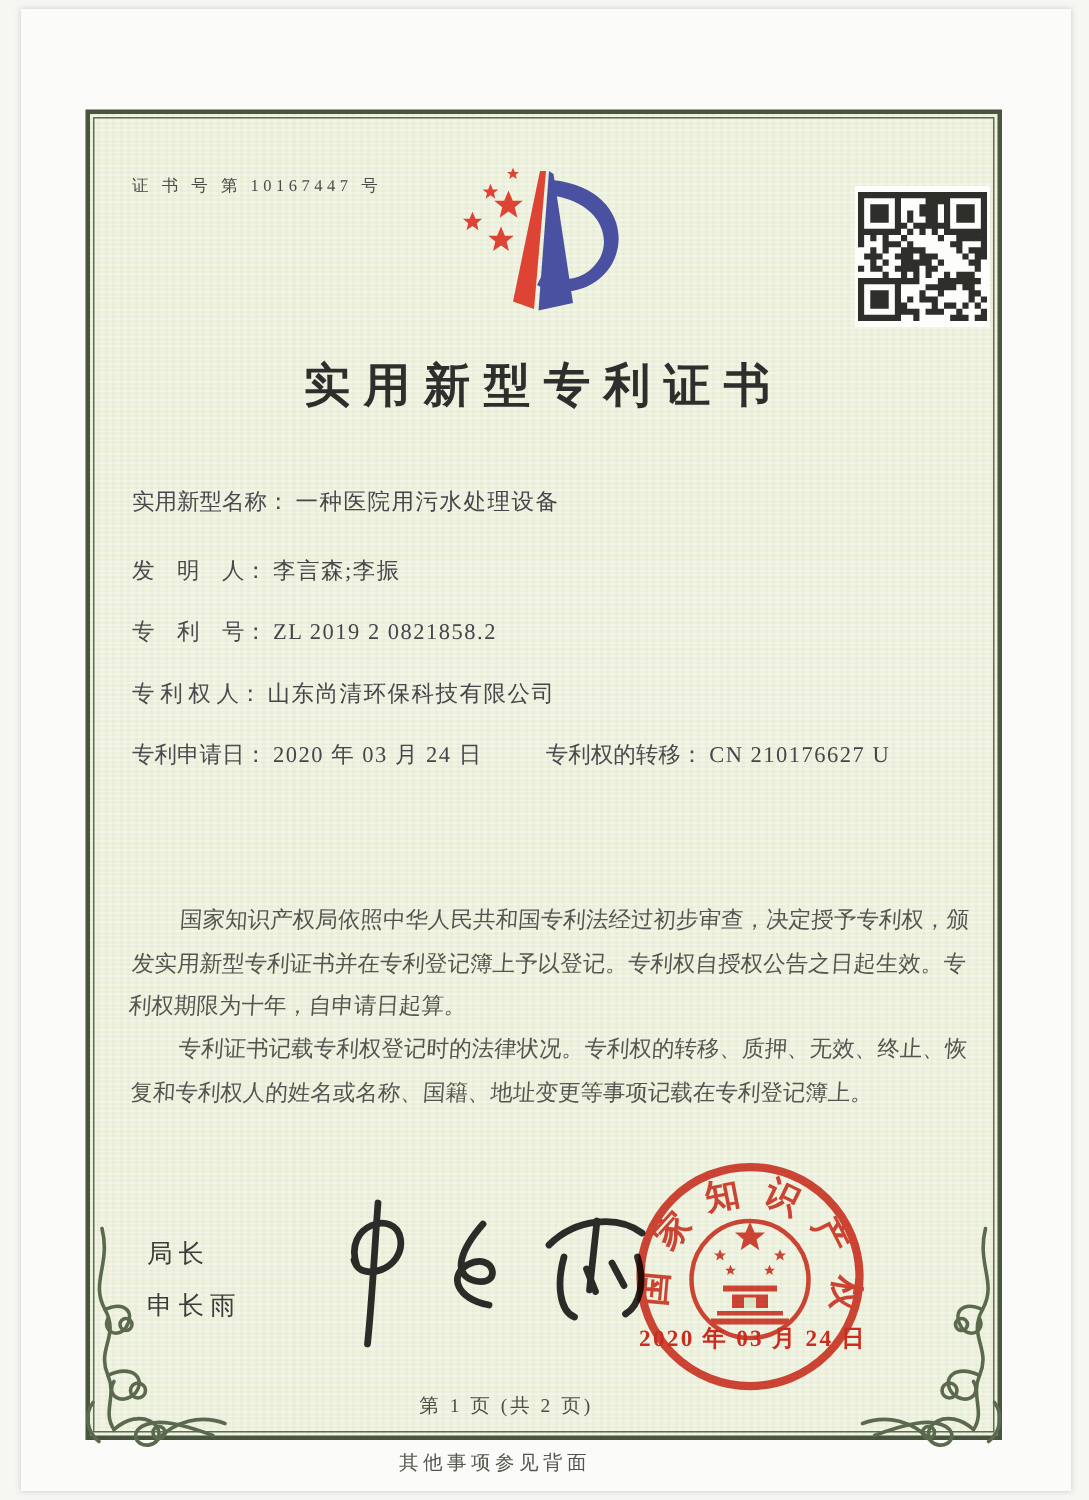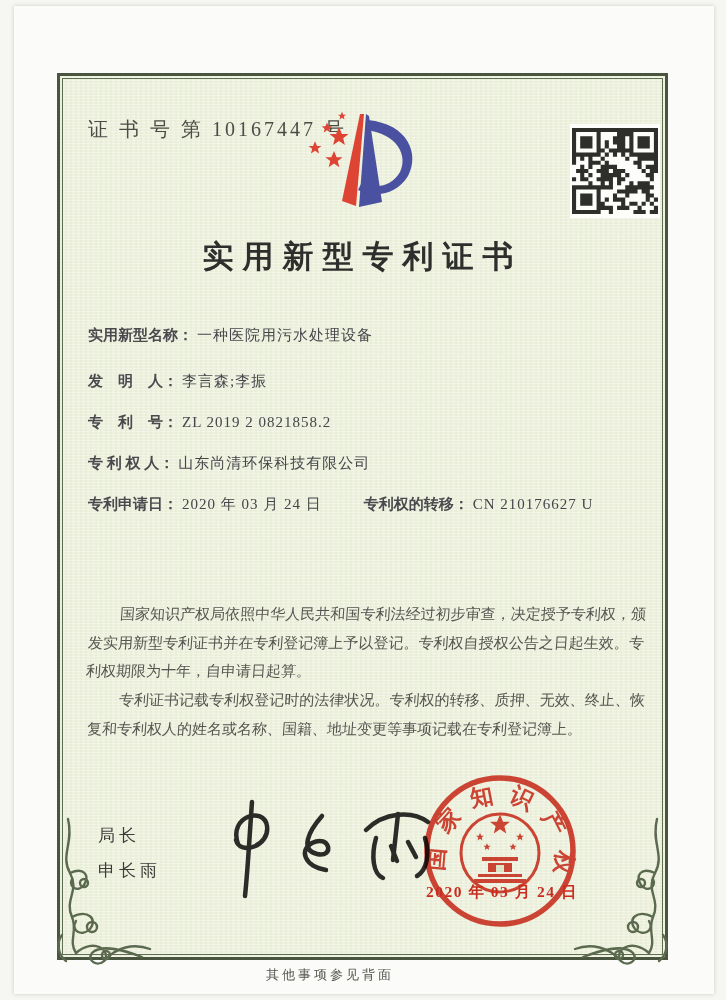--- a/index.html
+++ b/index.html
@@ -10,28 +10,28 @@
   }
   .page-edge{position:absolute;left:14px;top:6px;width:700px;height:988px;
     background:#fbfcf9;box-shadow:0 0 4px rgba(120,120,110,.35);}
   .frame{
     position:absolute;left:57px;top:73px;width:605px;height:881px;
     border:3px solid #49553e;background:#edf1de;
     background-image:repeating-linear-gradient(0deg,rgba(255,255,255,.28) 0 1px,rgba(0,0,0,0) 1px 3px),
                      repeating-linear-gradient(90deg,rgba(210,220,190,.18) 0 2px,rgba(0,0,0,0) 2px 5px);
   }
   .frame-inner{position:absolute;inset:2px;border:1px solid #5f6d51;pointer-events:none;}
-  .cert-number{position:absolute;left:28px;top:40px;font-size:20px;letter-spacing:3px;color:#4c4c46;}
+  .cert-number{position:absolute;left:28px;top:40px;font-size:11px;letter-spacing:3px;color:#4c4c46;}
   .logo{position:absolute;left:238px;top:26px;}
   .qr{position:absolute;left:510px;top:48px;width:86px;height:90px;background:#fdfdfb;padding:2px;}
   .title{position:absolute;left:0;right:0;top:160px;text-align:center;
     font-size:31px;font-weight:700;letter-spacing:9px;color:#2e2e2c;}
   .fields{position:absolute;left:28px;top:239px;width:560px;color:#45454a;font-size:15px;}
   .frow{height:41px;line-height:41px;white-space:nowrap;}
-  .frow .lab{display:inline-block;color:#4a4a4e;font-weight:bold;}
+  .frow .lab{display:inline-block;color:#4a4a4e;}
   .frow .val{margin-left:4px;letter-spacing:1px;}
   .frow.first{margin-bottom:5px;}
   .grant-pair2{margin-left:42px;}
   .paras{position:absolute;left:28px;top:524px;width:556px;color:#55554f;
     font-size:15px;line-height:28.5px;text-align:justify;}
   .paras p{margin:0;text-indent:2em;transform:skewX(-4deg);}
   .sig-title{position:absolute;left:38px;top:748px;font-size:17px;color:#3c3c38;letter-spacing:4px;}
   .sig-name{position:absolute;left:38px;top:783px;font-size:17px;color:#3c3c38;letter-spacing:4px;}
   .sig-script{position:absolute;left:140px;top:722px;}
   .seal{position:absolute;left:352px;top:675px;mix-blend-mode:multiply;opacity:.93;}
@@ -134,20 +134,21 @@
       <use href="#sealstar" transform="translate(101,96) scale(0.38)"></use>
       <rect x="70" y="106" width="36" height="4"></rect>
       <rect x="76" y="112" width="24" height="9"></rect>
       <rect x="84" y="114" width="8" height="7" fill="#edf1de"></rect>
       <rect x="66" y="123" width="44" height="3"></rect>
       <rect x="62" y="128" width="52" height="4"></rect>
     </g>
   </svg>
   <div class="seal-date">2020 年 03 月 24 日</div>
 
+  <div class="footer-page">第 1 页 (共 2 页)</div>
 
   <svg class="ornament orn-left" width="110" height="150" viewBox="0 0 110 150" fill="none" stroke="#5b6a4e" stroke-width="2.4" stroke-linecap="round">
     <path d="M14,4 C20,28 6,40 16,58 C26,76 10,84 18,102 C24,116 14,126 22,138"></path>
     <path d="M16,58 C30,52 36,60 30,70 C24,78 14,72 18,64"></path>
     <path d="M18,102 C34,94 44,104 36,114 C28,122 16,116 22,106"></path>
     <path d="M22,138 C40,122 58,136 50,146 C44,152 32,146 38,138 C48,128 72,136 88,142"></path>
     <path d="M50,146 C62,132 80,128 96,134"></path>
     <circle cx="30" cy="68" r="4"></circle>
     <circle cx="38" cy="112" r="5"></circle>
     <circle cx="52" cy="140" r="4"></circle>

